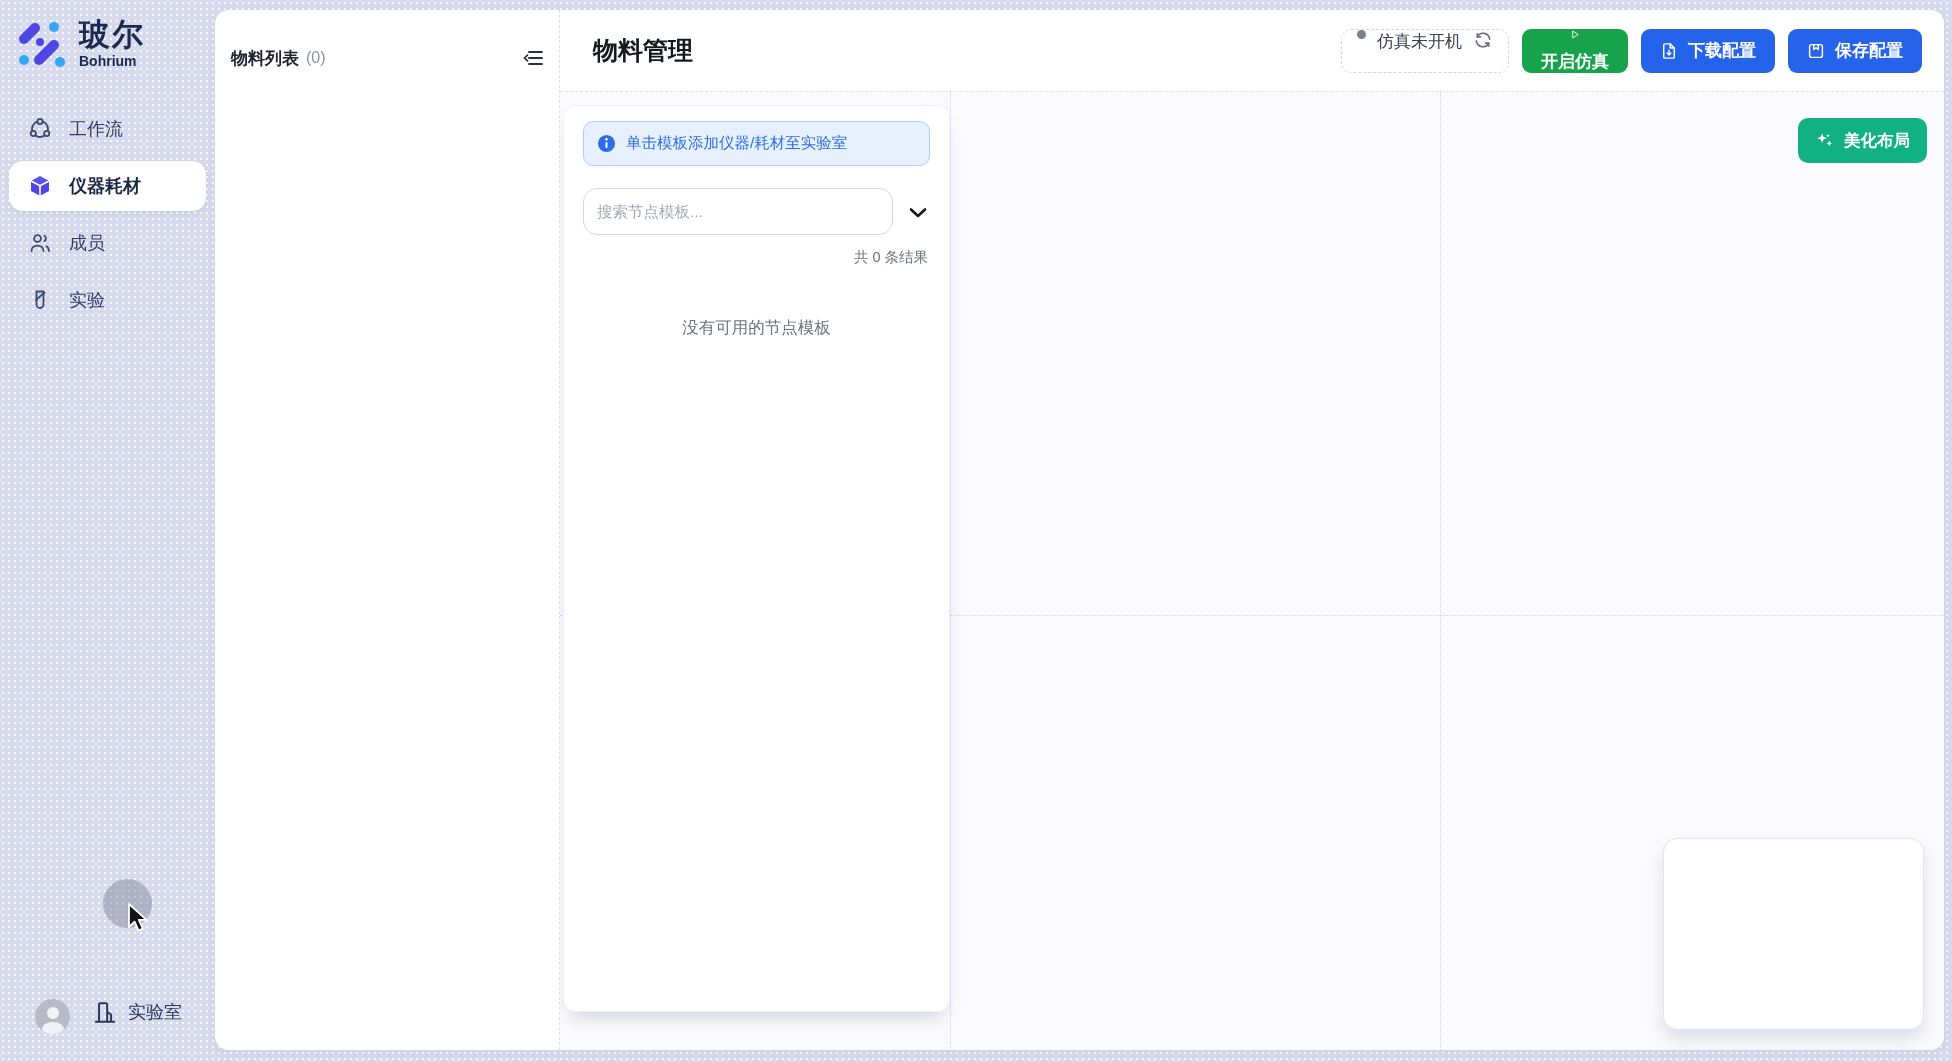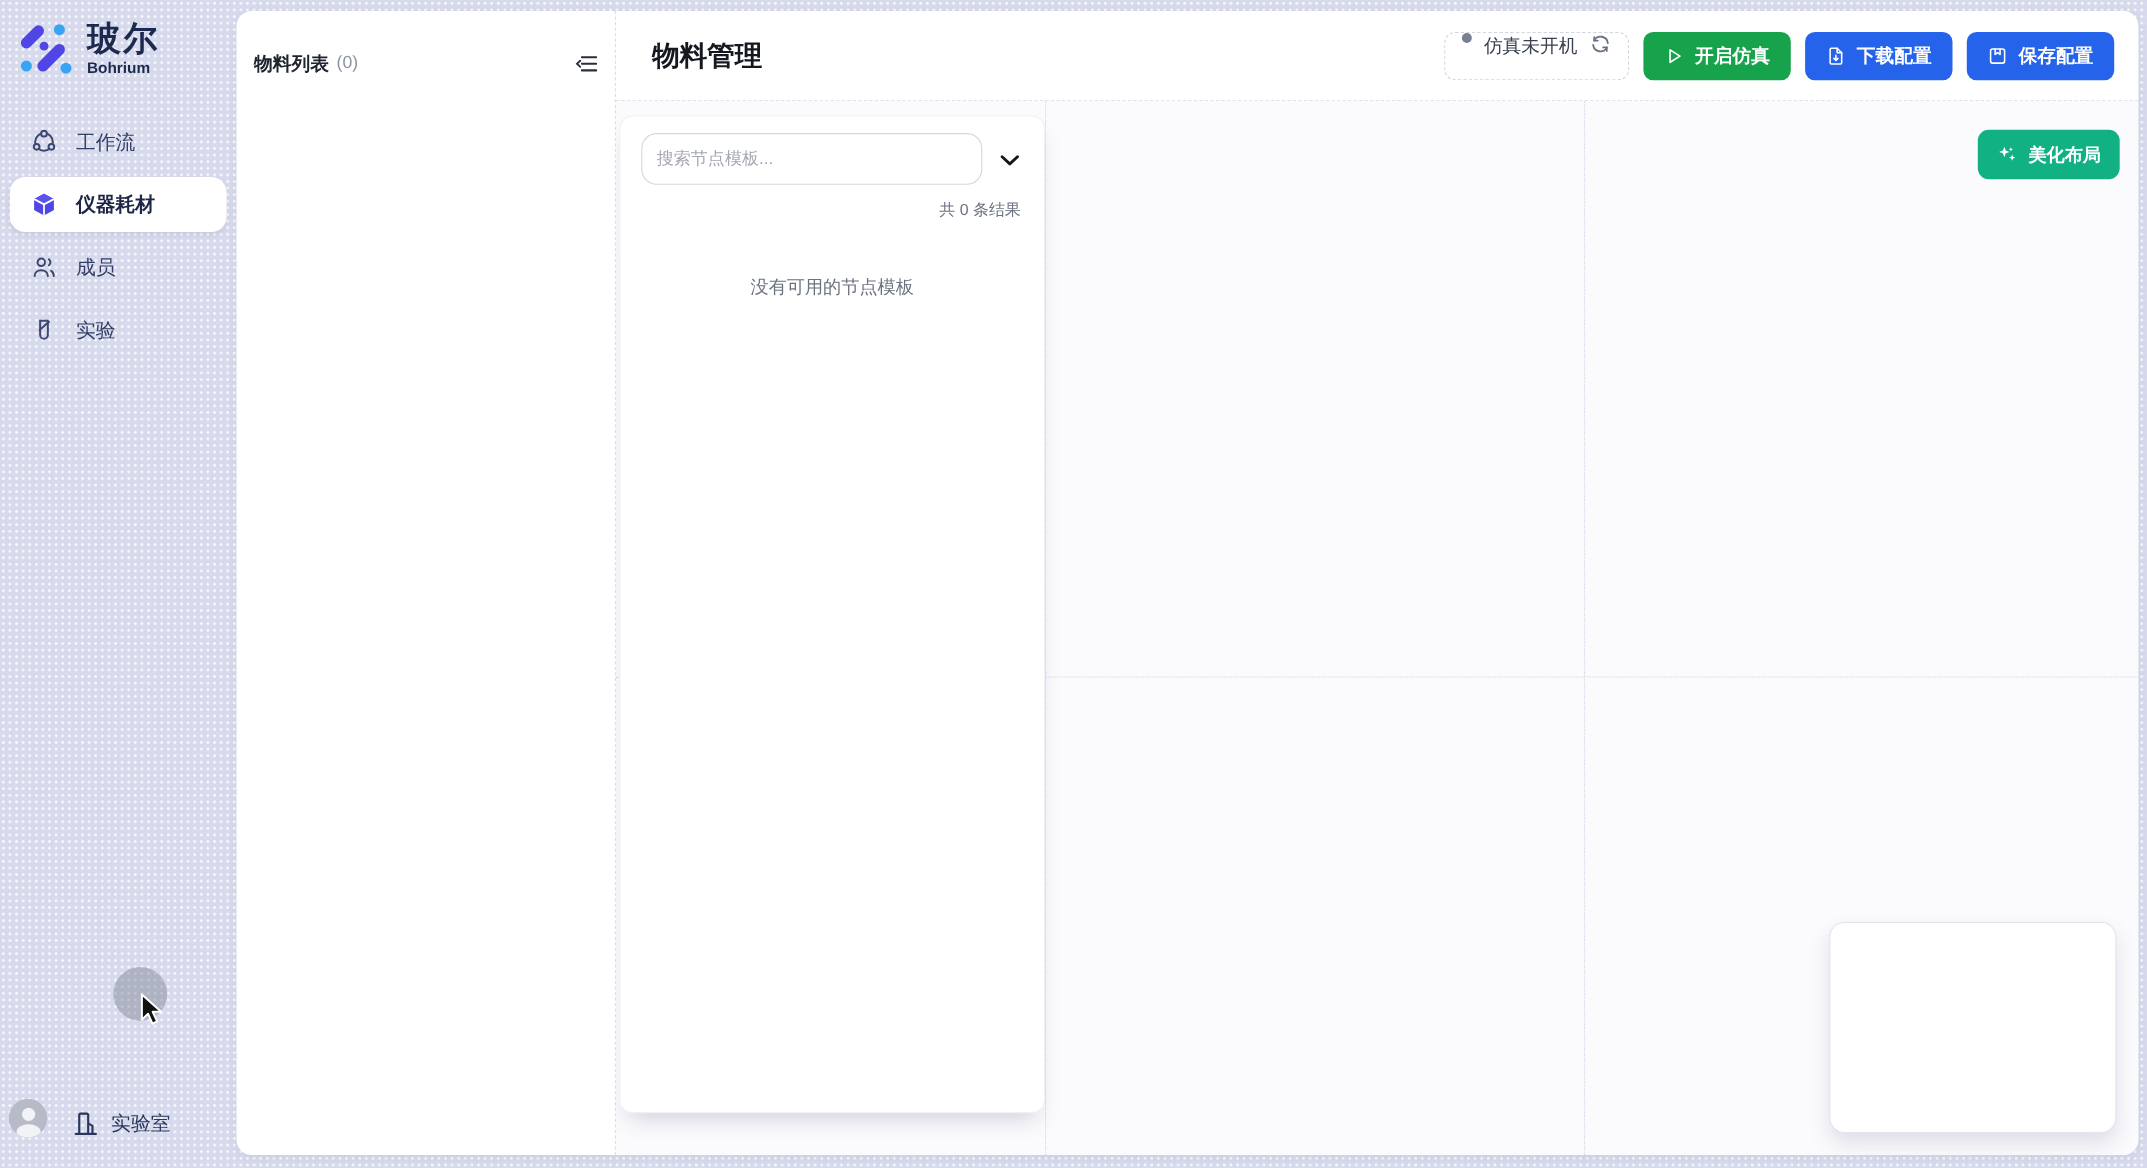--- a/index.html
+++ b/index.html
@@ -25,21 +25,21 @@
     height:50px; margin-bottom:7px; display:flex; align-items:center;
     padding-left:19px; gap:17px; border-radius:14px;
     color:#323e66; font-size:18px; cursor:pointer;
   }
   .nav-item.active{
     background:#ffffff; color:#1d2646; font-weight:700;
     box-shadow:0 2px 5px rgba(80,85,130,.12);
   }
   .nav-ic{ width:24px; height:24px; flex:0 0 24px; }
 
-  .user-row{ position:absolute; left:8px; bottom:28px; display:flex; align-items:flex-end; gap:22px; }
+  .user-row{ position:absolute; left:35px; bottom:28px; display:flex; align-items:flex-start; gap:22px; }
   .avatar{ width:35px; height:35px; border-radius:50%; background:#b7bbc8; position:relative; overflow:hidden; }
   .avatar::before{ content:""; position:absolute; left:50%; top:8px; transform:translateX(-50%);
     width:12px; height:12px; border-radius:50%; background:#f2f3f6; }
   .avatar::after{ content:""; position:absolute; left:50%; top:23px; transform:translateX(-50%);
     width:22px; height:14px; border-radius:50%; background:#f2f3f6; }
   .lab-row{ display:flex; align-items:center; gap:10px; color:#29365f; font-size:18px; font-weight:500;}
 
   
   .click-circle{ position:absolute; left:103px; top:879px; width:49px; height:49px;
     border-radius:50%; background:rgba(124,131,148,.45); }
@@ -73,21 +73,21 @@
     font-size:17px; color:#394150;
   }
   .status-dot{ width:9px; height:9px; border-radius:50%; background:#78808f; }
   .refresh-btn{ width:20px; height:20px; display:flex; cursor:pointer; }
 
   .btn{
     height:44px; border:none; border-radius:9px; display:inline-flex; align-items:center;
     gap:10px; padding:0 19px; font-size:17px; font-weight:600; color:#fff; cursor:pointer;
     font-family:inherit;
   }
-  .btn-green{ background:#17a34b; }
+  .btn-green{ background:#17a34b;flex-direction:column; }
   .btn-blue{ background:#2563eb; }
 
   
   .canvas{ flex:1; position:relative; background:#fbfbfd; overflow:hidden; }
   .gridline{ position:absolute; pointer-events:none; }
   .gridline.v{ top:0; bottom:0; width:0; border-left:1px dotted rgba(140,140,200,.35); }
   .gridline.h{ left:0; right:0; height:0; border-top:1px dotted rgba(140,140,200,.35); }
 
   .template-panel{
     position:absolute; left:3px; top:13px; width:387px; height:907px;
@@ -257,20 +257,28 @@
           </button>
         </div>
       </header>
 
       <div class="canvas">
         <div class="gridline v" style="left:390px"></div>
         <div class="gridline v" style="left:880px"></div>
         <div class="gridline h" style="top:523px"></div>
 
         <div class="template-panel">
+          <div class="info-banner">
+            <svg width="19" height="19" viewBox="0 0 20 20">
+              <circle cx="10" cy="10" r="9" fill="#2e6de5"></circle>
+              <rect x="9" y="8.5" width="2" height="6.5" rx="1" fill="#ffffff"></rect>
+              <circle cx="10" cy="5.6" r="1.3" fill="#ffffff"></circle>
+            </svg>
+            <span>单击模板添加仪器/耗材至实验室</span>
+          </div>
 
           <div class="search-row">
             <input class="search-input" type="text" placeholder="搜索节点模板..." style="">
             <span class="chevron-btn">
               <svg viewBox="0 0 24 24" fill="none" stroke="#14171d" stroke-width="2.6" stroke-linecap="round" stroke-linejoin="round">
                 <path d="M5 9.5 12 16l7-6.5"></path>
               </svg>
             </span>
           </div>
 

